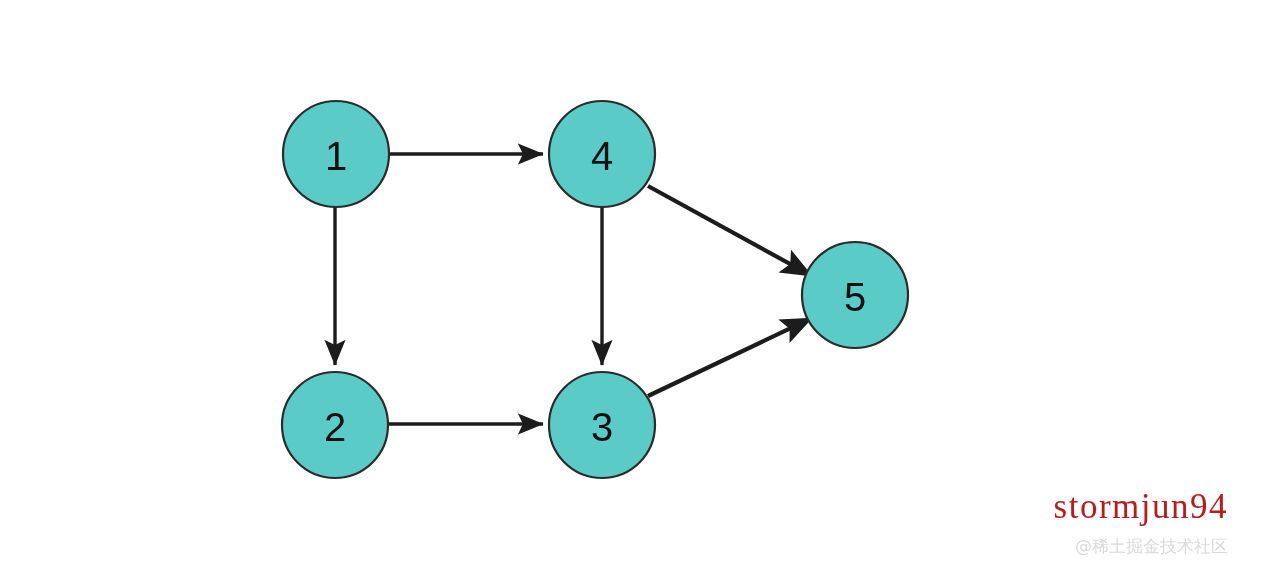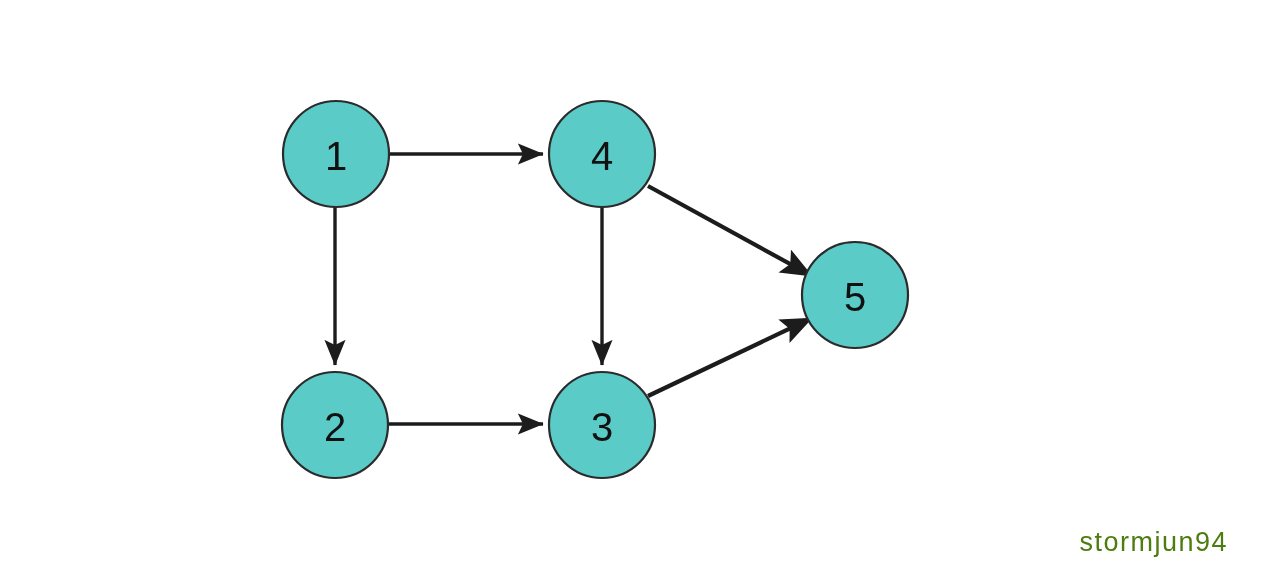--- a/index.html
+++ b/index.html
@@ -52,24 +52,24 @@
     fill: none;
   }
   .watermark-wrap {
     position: absolute;
     right: 34px;
     bottom: 14px;
     text-align: right;
     user-select: none;
   }
   .watermark-main {
-    font-family: Liberation Sans, sans-serif;
-    font-size: 27px;
+    font-family: Liberation Serif, serif;
+    font-size: 35px;
     letter-spacing: 1.5px;
-    color: #4d7c0f;
+    color: #b91c1c;
     line-height: 1.15;
     white-space: nowrap;
   }
   .watermark-sub {
     font-family: "DejaVu Sans", sans-serif;
     font-size: 17px;
     color: #d9d9d9;
     margin-top: 8px;
     white-space: nowrap;
   }
@@ -123,15 +123,16 @@
 
       <g>
         <circle class="node-circle" cx="855" cy="295" r="53" fill="#5BCBC8"></circle>
         <text class="node-label" x="855" y="297">5</text>
       </g>
     </g>
   </svg>
 
   <div class="watermark-wrap">
     <div class="watermark-main">stormjun94</div>
+    <div class="watermark-sub">@稀土掘金技术社区</div>
   </div>
 
 </div>
 
 </body></html>

